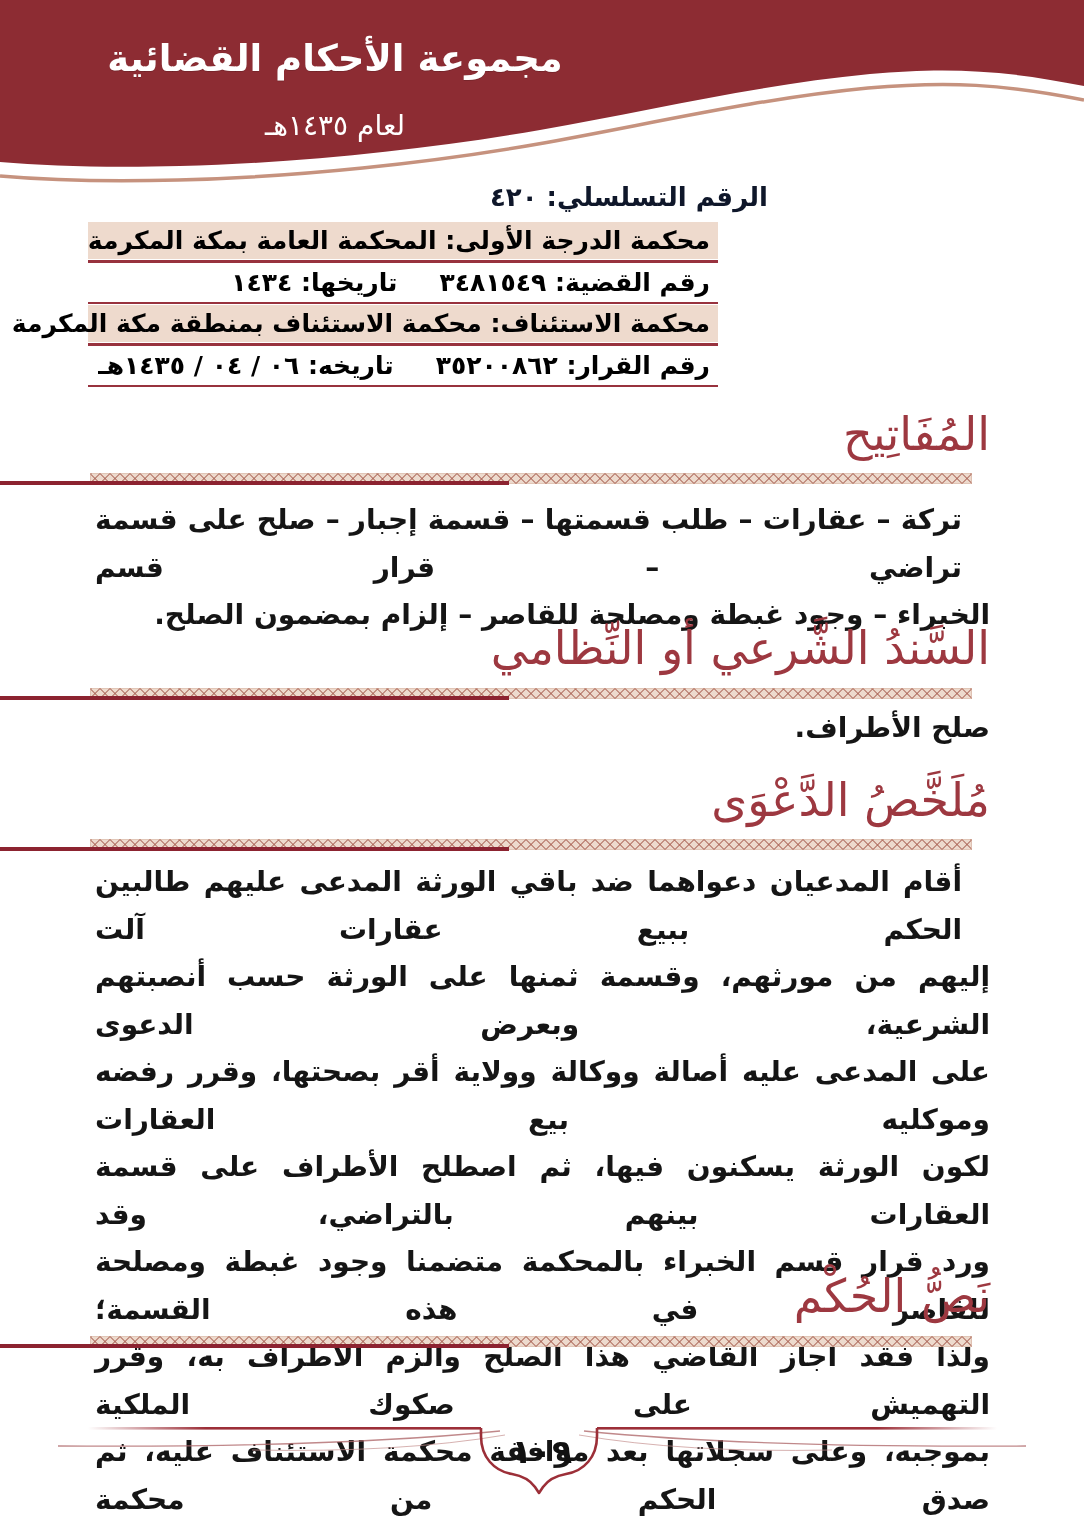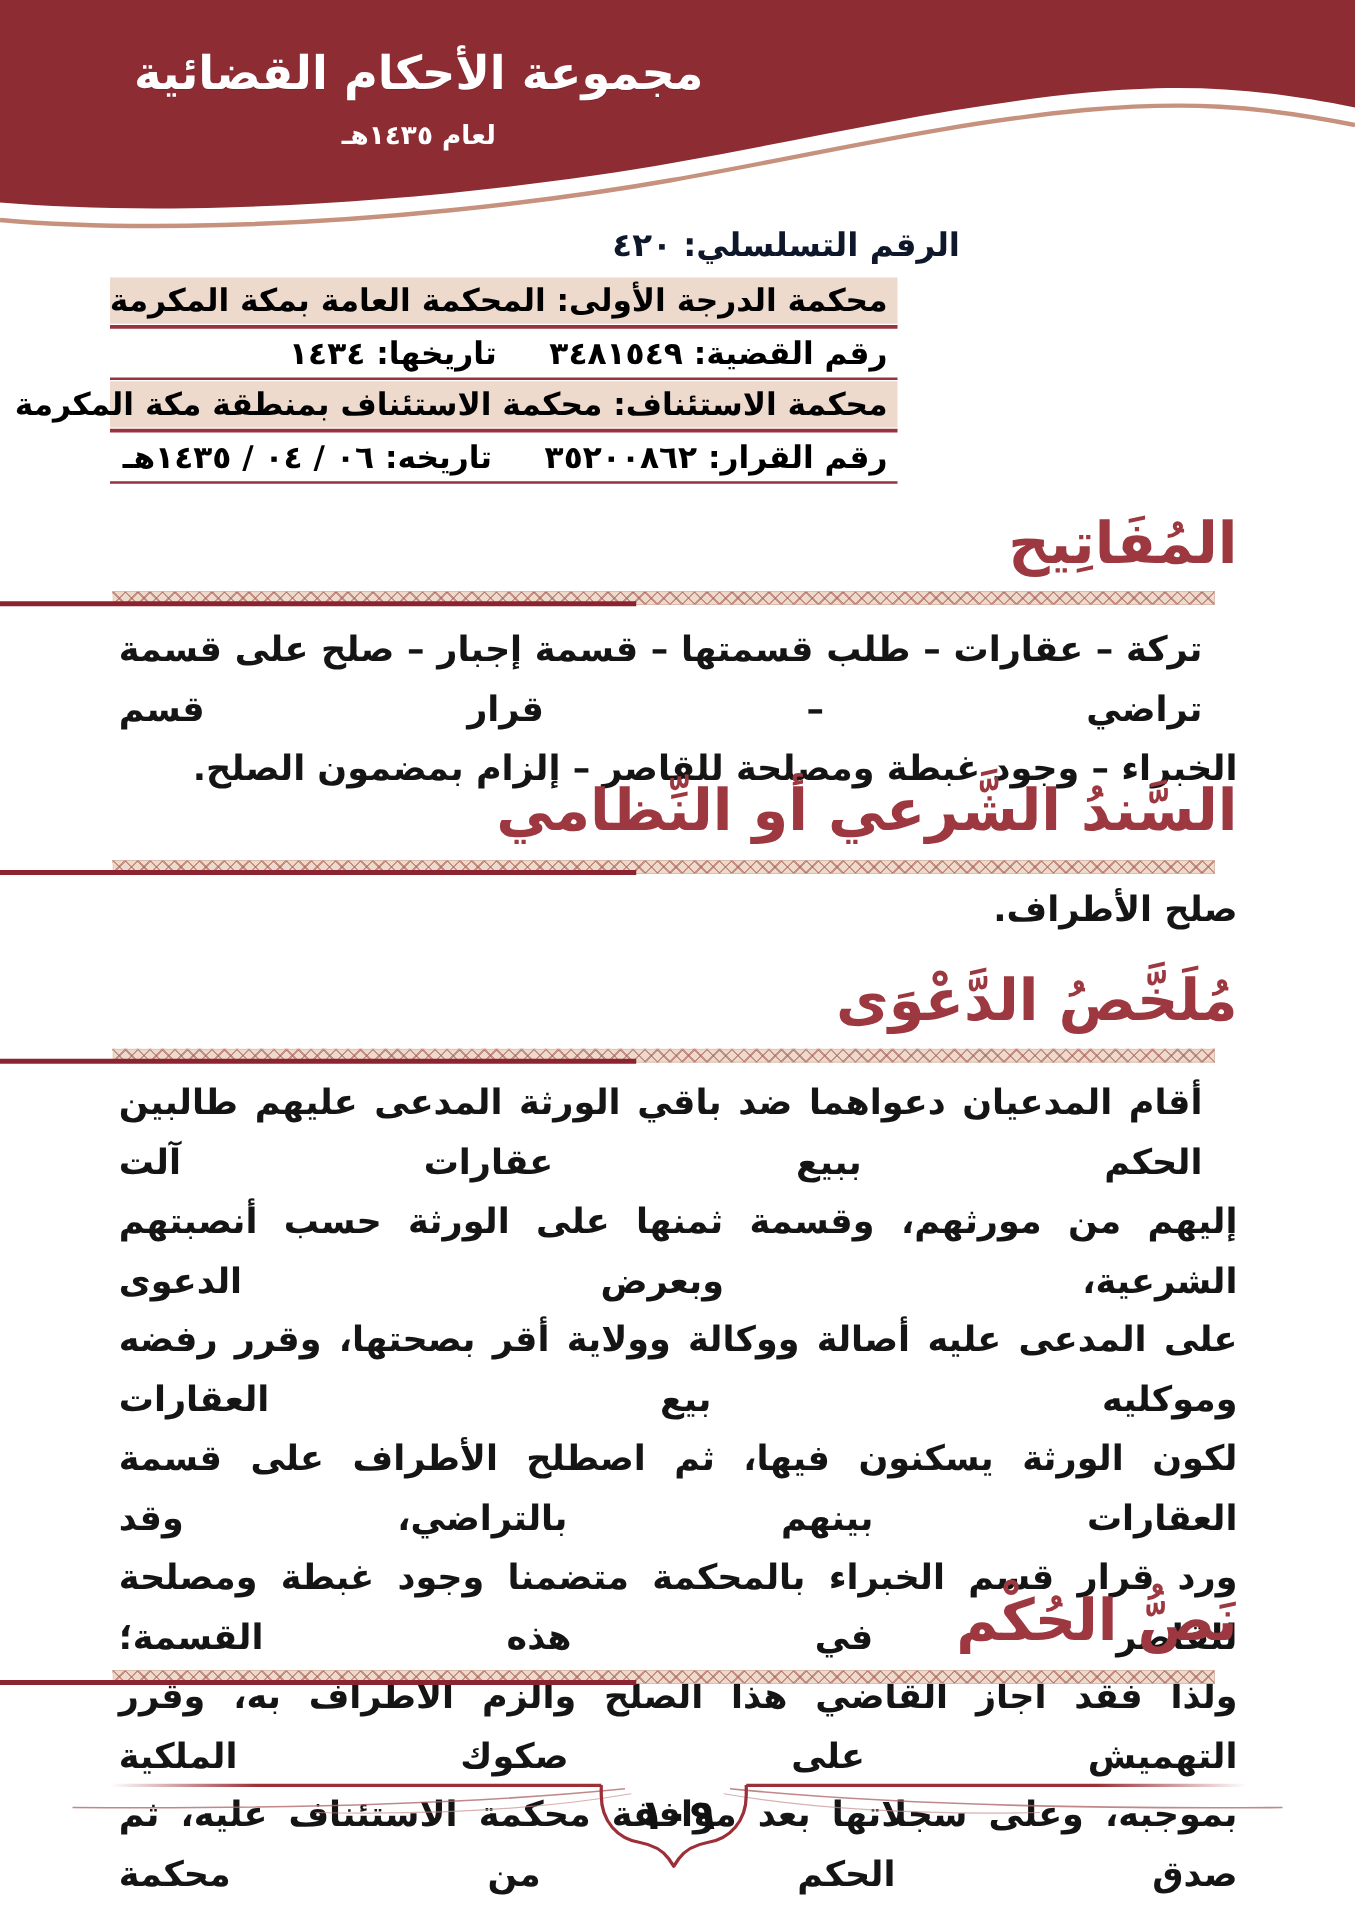--- a/index.html
+++ b/index.html
@@ -7,34 +7,34 @@
     position:relative; width:1084px; height:1529px; margin:0 auto;
     background:#ffffff; overflow:hidden; direction:rtl;
     font-family:"DejaVu Sans", sans-serif;
   }
   
   .header{position:absolute;top:0;left:0;width:1084px;height:190px;}
   .header svg{display:block;}
   .logo{position:absolute;top:28px;left:80px;width:510px;text-align:center;color:#ffffff;}
   .logo-main{font-size:37px;font-weight:bold;line-height:62px;letter-spacing:0px;
     text-shadow:0 1px 0 rgba(0,0,0,.15);}
-  .logo-sub{font-size:21px;font-weight:bold;line-height:32px;margin-top:2px;}
+  .logo-sub{font-size:28px;font-weight:normal;line-height:32px;margin-top:20px;}
   
   .serial{position:absolute;top:182px;right:316px;font-size:26px;font-weight:bold;
     color:#0f172a;white-space:nowrap;}
   
   .case-table{position:absolute;top:222px;right:366px;left:88px;width:630px;
     font-size:25px;font-weight:bold;color:#000000;}
   .t-row{height:37px;display:flex;align-items:center;direction:rtl;
     padding:0 8px;box-sizing:border-box;gap:42px;white-space:nowrap;}
   .t-row.shaded{background:#eedacd;}
   .t-sep{height:2.6px;background:#98323e;margin:1px 0;}
   
   .sec-title{position:absolute;right:94px;left:95px;text-align:right;
-    font-size:46px;line-height:64px;font-weight:bold;color:#9d3840;white-space:nowrap;}
+    font-size:46px;line-height:64px;font-weight:normal;color:#9d3840;white-space:nowrap;}
   
   .divider{position:absolute;left:0;width:1084px;height:16px;}
   .divider-band{position:absolute;left:90px;top:0;width:882px;height:11px;
     background-color:#eddacd;
     background-image:
       repeating-linear-gradient(45deg, rgba(168,96,82,.6) 0 1.4px, transparent 1.4px 7px),
       repeating-linear-gradient(-45deg, rgba(168,96,82,.6) 0 1.4px, transparent 1.4px 7px);
     box-shadow:inset 0 0 0 0.6px #d6b2a2;}
   .divider-line{position:absolute;left:0;width:509px;top:8px;height:4.2px;background:#8c2330;}
   

